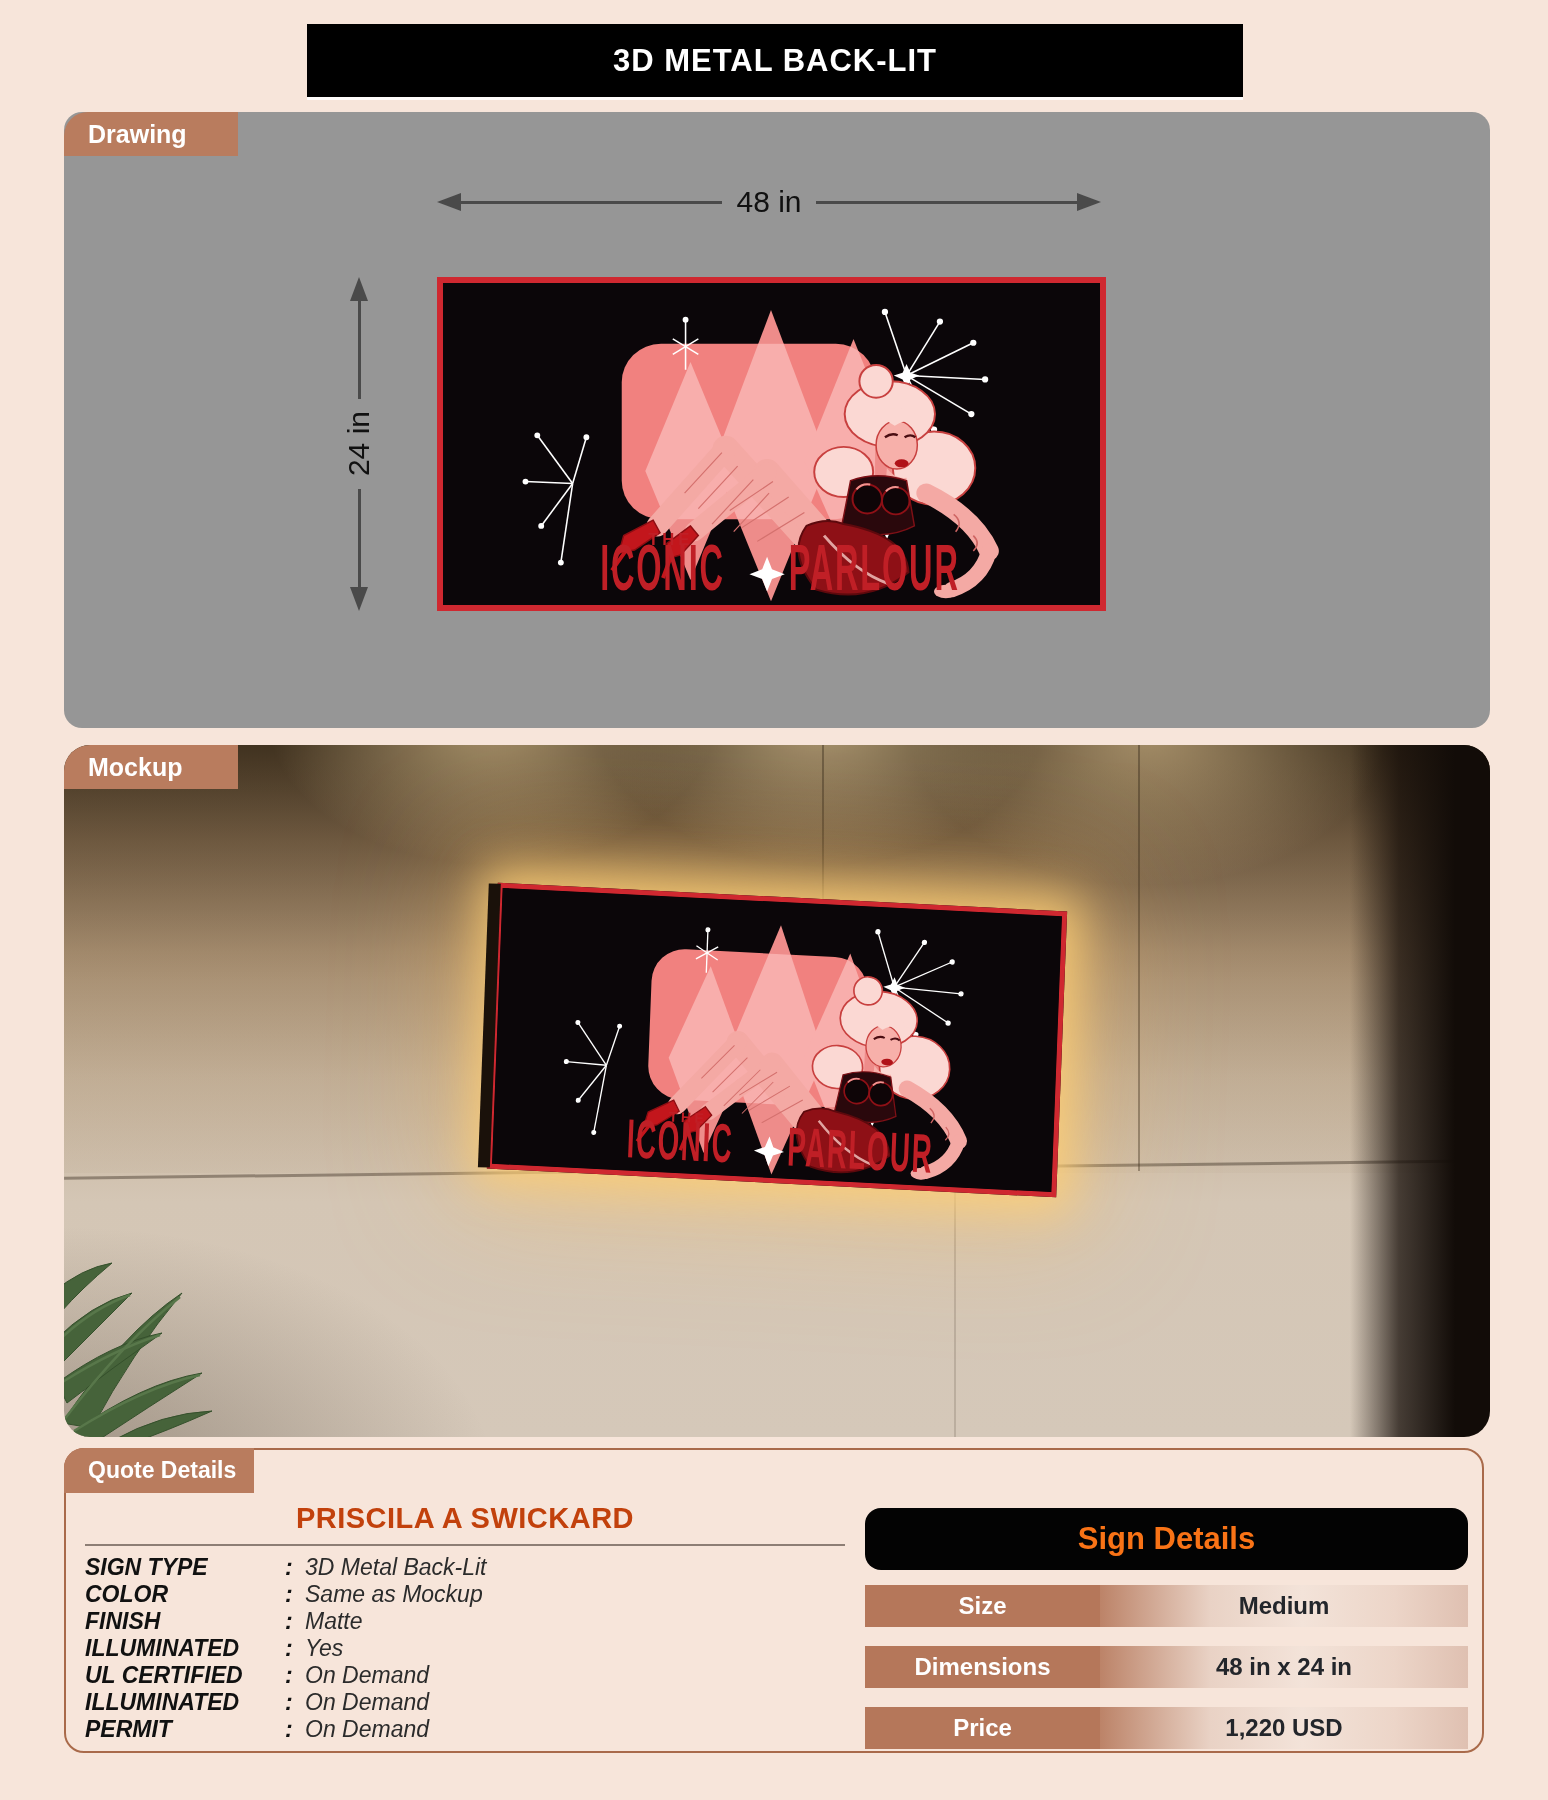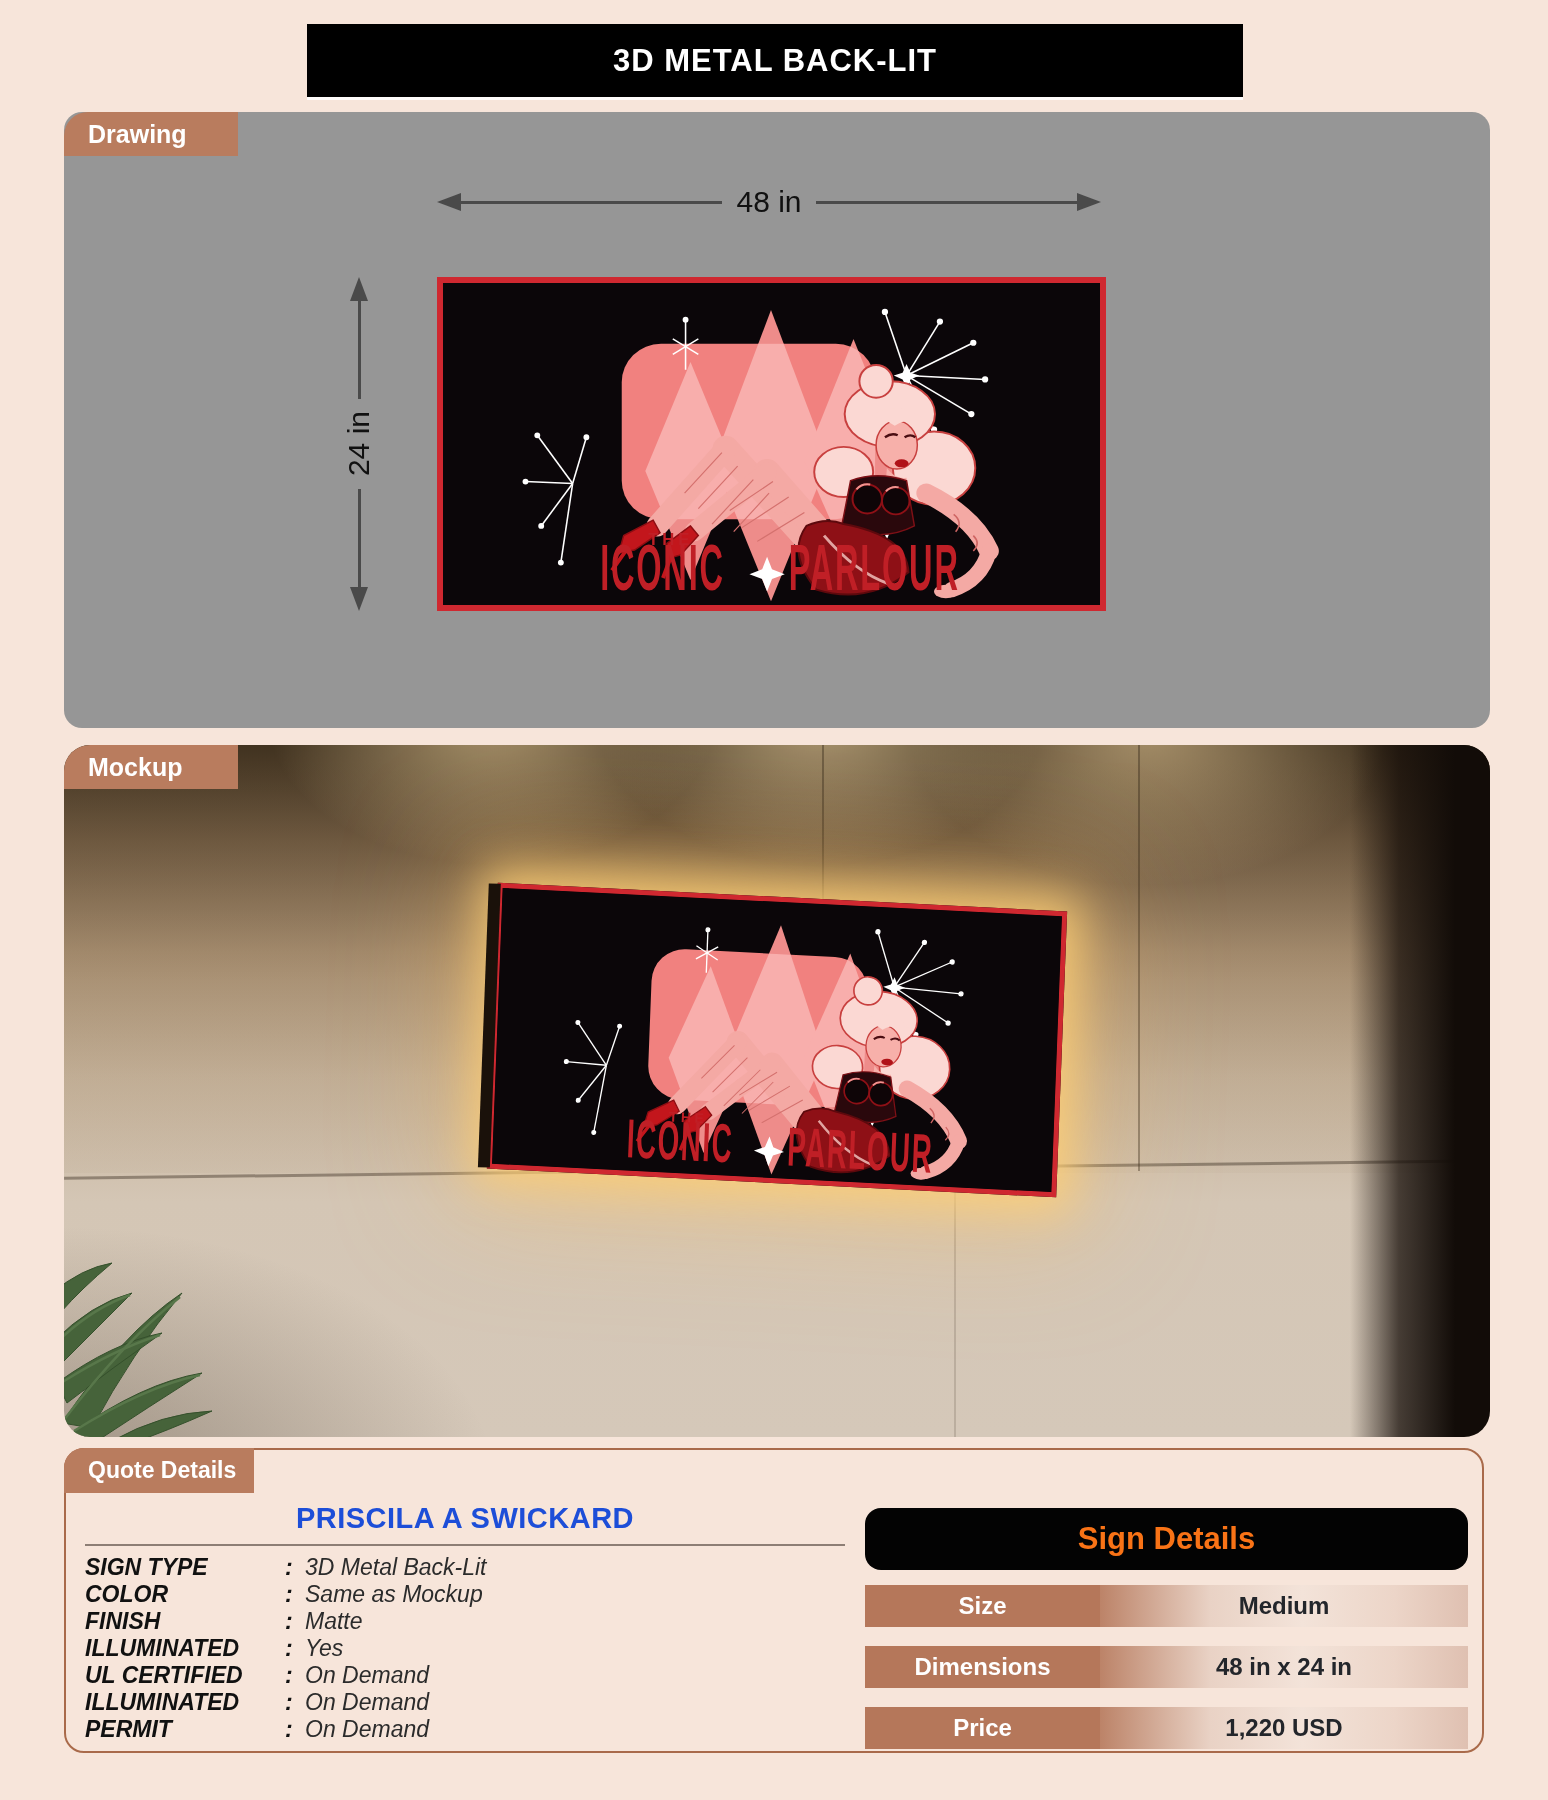--- a/index.html
+++ b/index.html
@@ -85,21 +85,21 @@
   .plant{left:-12px;bottom:-6px;width:300px;height:270px;}
 
   
   .quote-box{
     left:64px;top:1448px;width:1420px;height:305px;border:2px solid #a96a4a;
     border-radius:20px;box-sizing:border-box;
   }
   .quote-tab{left:64px;top:1448px;width:190px;border-radius:20px 0 0 0;font-size:23px;height:45px;}
   .customer-name{
     left:85px;top:1502px;width:760px;text-align:center;font-weight:bold;
-    font-size:29px;color:#1d4ed8;letter-spacing:.5px;
+    font-size:29px;color:#c2410c;letter-spacing:.5px;
   }
   .name-divider{left:85px;top:1544px;width:760px;height:2px;background:#8d7e75;}
   .fields{left:85px;top:1554px;width:780px;font-style:italic;}
   .field-row{display:flex;line-height:27px;font-size:23px;color:#2b2b2b;}
   .field-label{width:200px;font-weight:bold;color:#111;}
   .field-colon{width:20px;font-weight:bold;color:#111;}
 
   
   .sd-header{
     left:865px;top:1508px;width:603px;height:62px;background:#030303;border-radius:16px;

